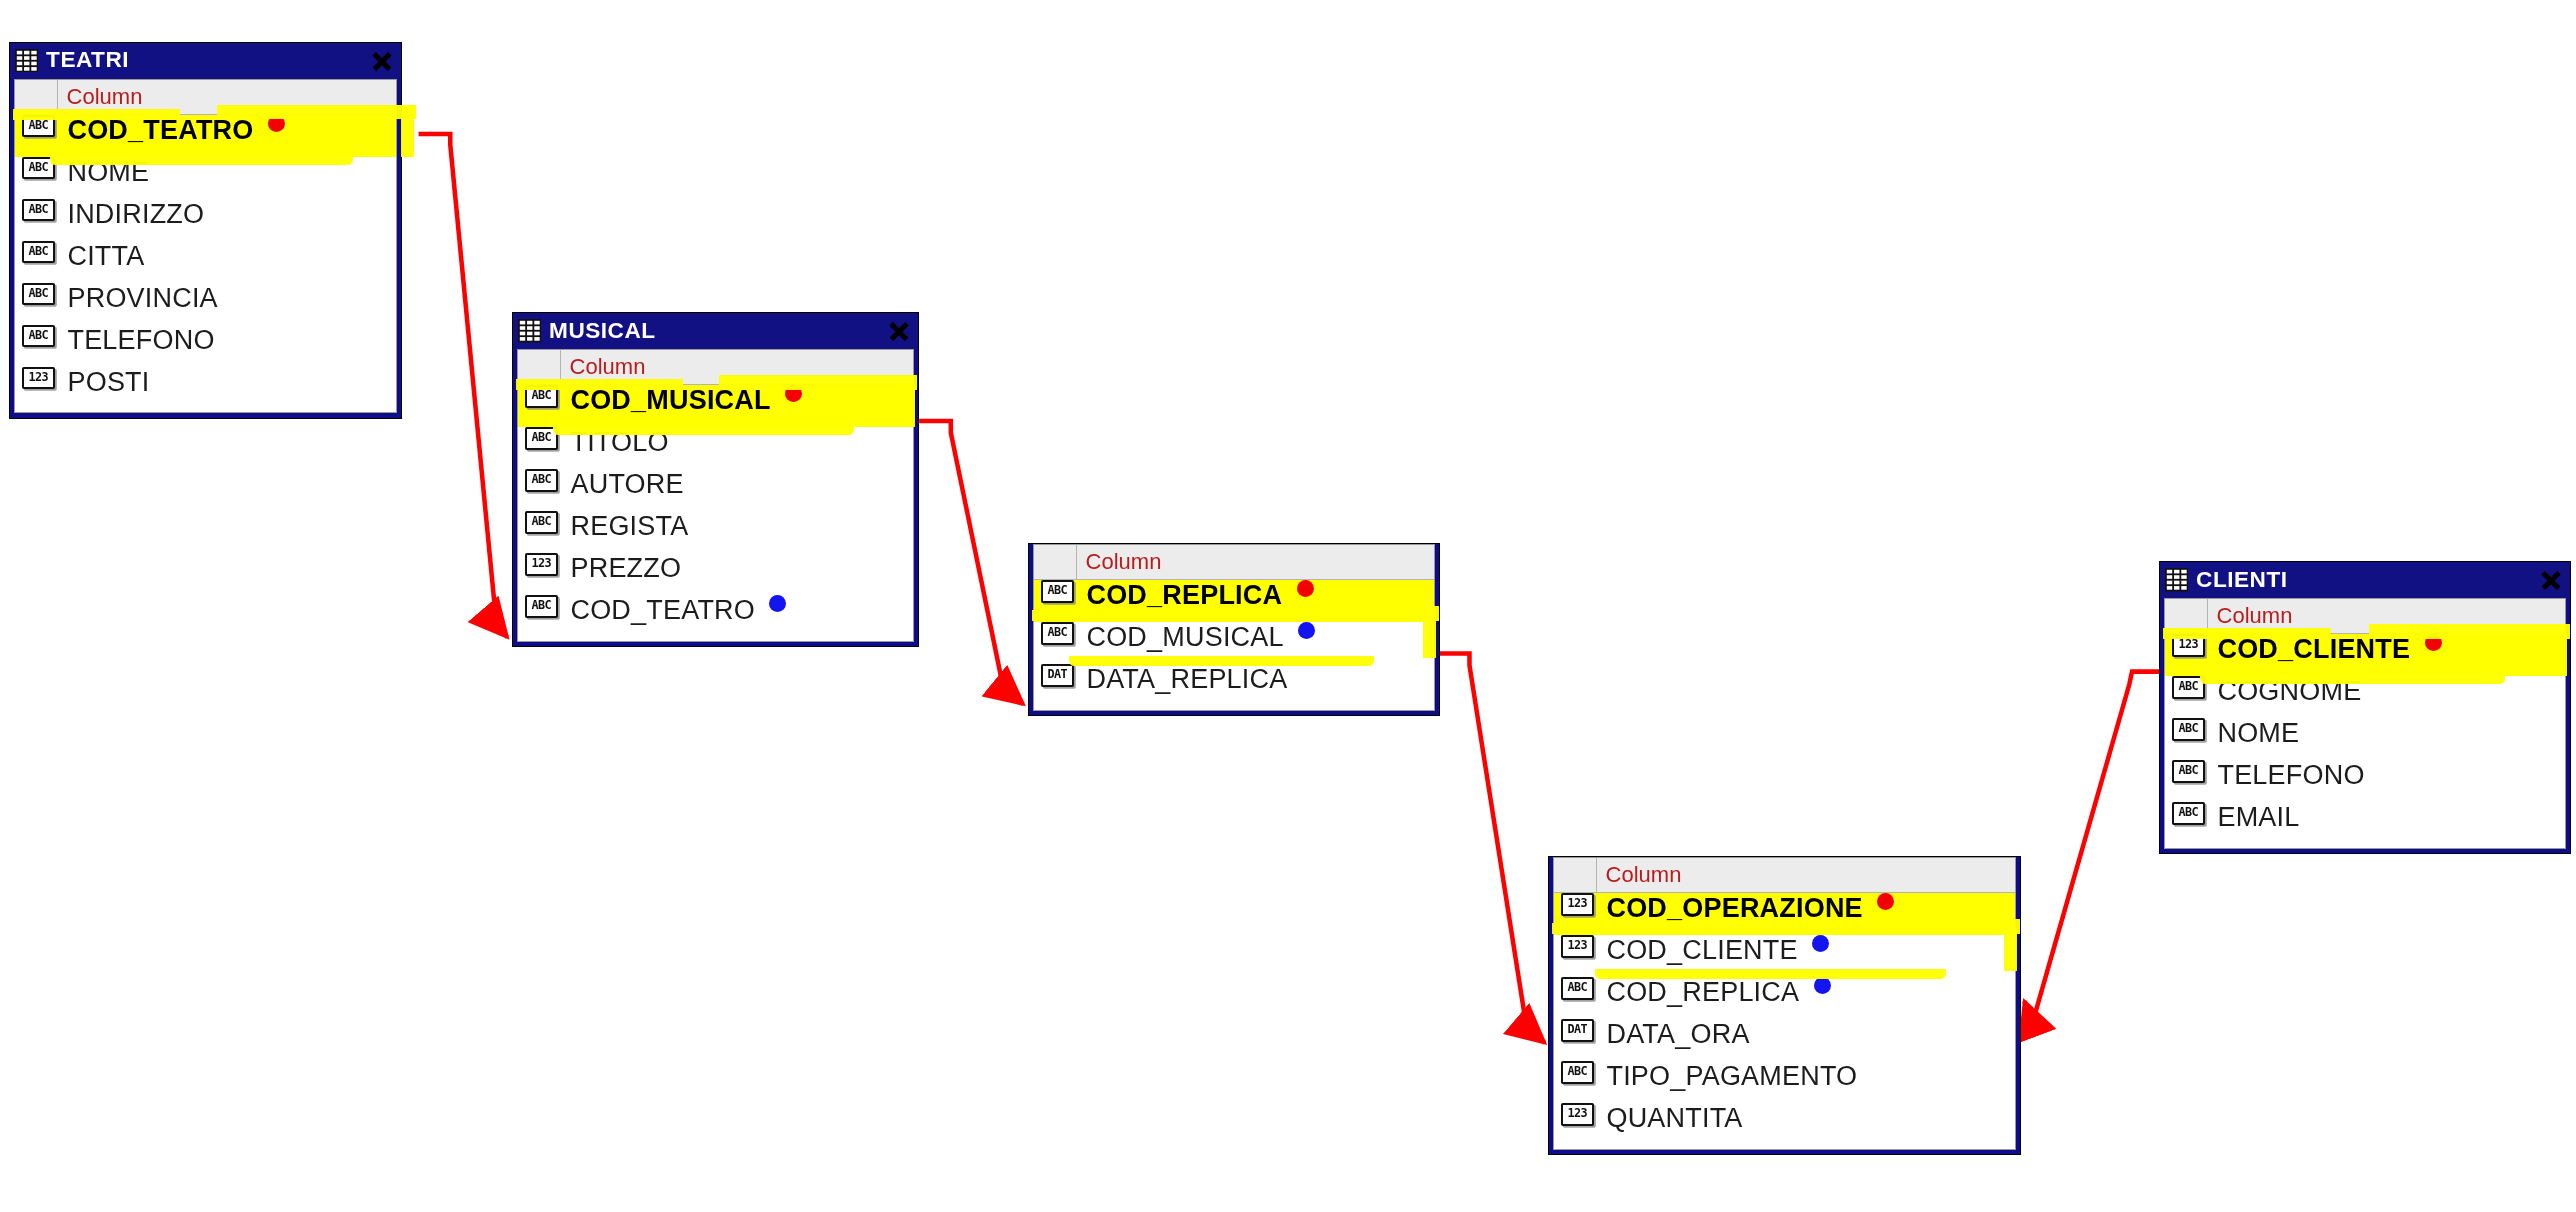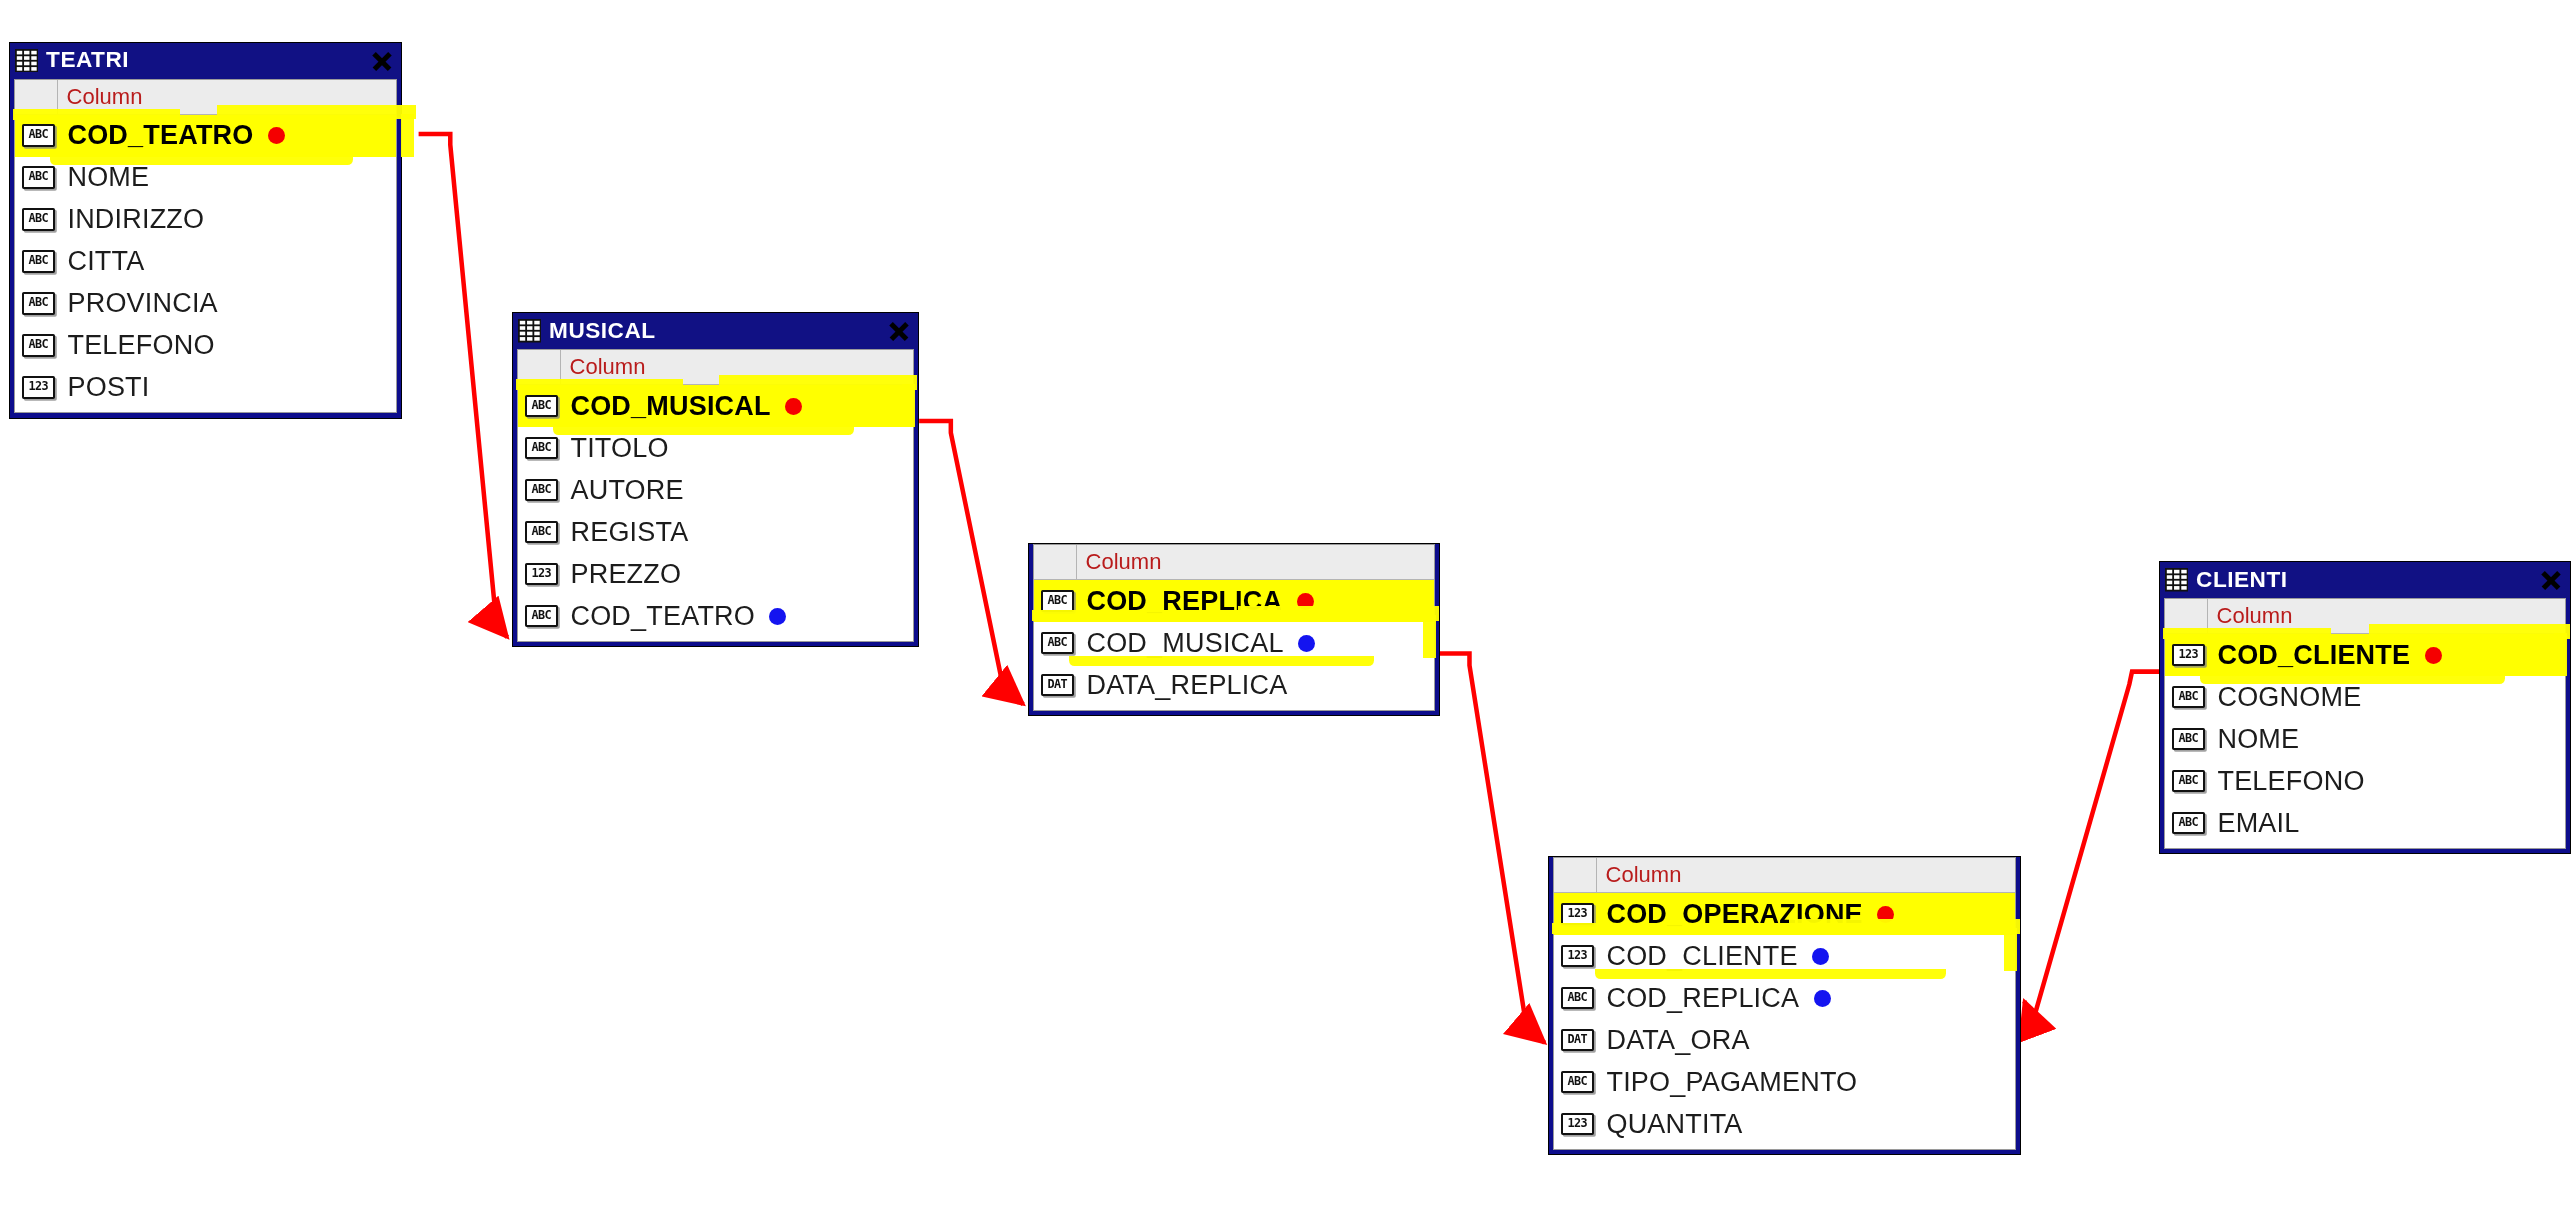--- a/index.html
+++ b/index.html
@@ -106,21 +106,20 @@
     font-size: 22px;
     line-height: 33px;
     padding-left: 9px;
     white-space: nowrap;
     font-family: "Liberation Sans", sans-serif;
   }
 
   .col-row {
     position: relative;
     display: flex;
-    align-items: center;
     height: 42px;
     padding-left: 7.2px;
     background: transparent;
   }
   .col-row.pk {
     background: #ffff00;
   }
 
   
   .type-icon {

